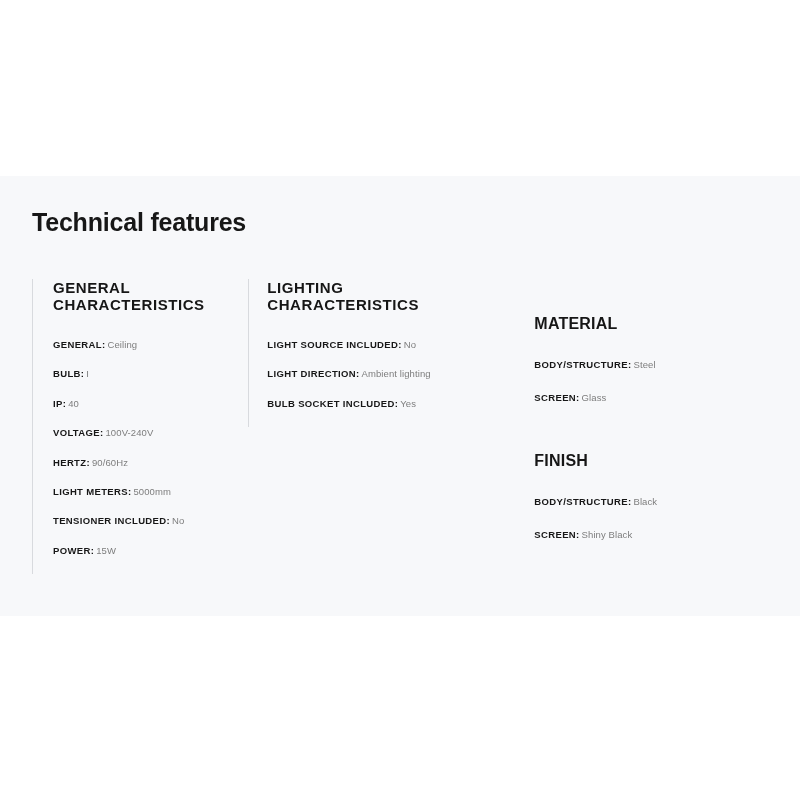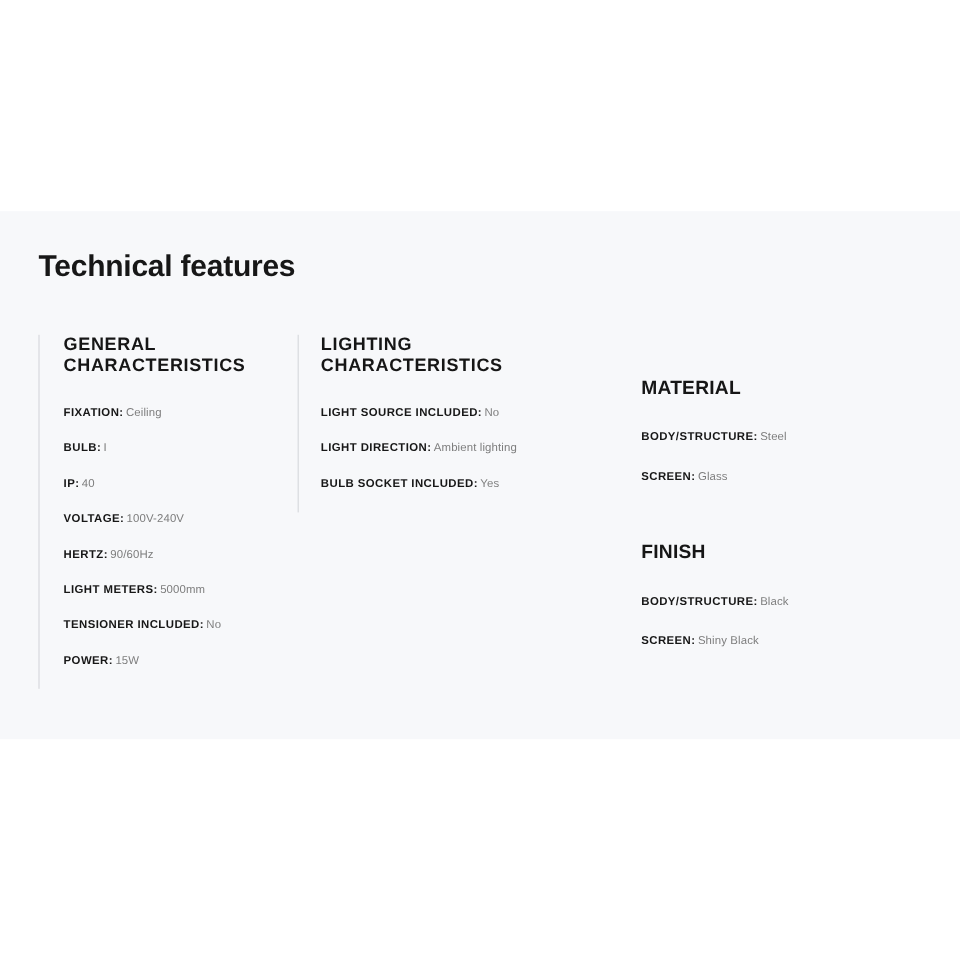--- a/index.html
+++ b/index.html
@@ -122,21 +122,21 @@
   <div class="tech-panel">
 
     <h1 class="panel-title">Technical features</h1>
 
     <div class="columns">
 
       <div class="col col-left">
         <div class="section-head">GENERAL CHARACTERISTICS</div>
 
         <div class="spec">
-          <span class="k">FIXATION:</span><span class="v">Ceiling</span>
+          <span class="k">GENERAL:</span><span class="v">Ceiling</span>
         </div>
         <div class="spec">
           <span class="k">BULB:</span><span class="v">I</span>
         </div>
         <div class="spec">
           <span class="k">IP:</span><span class="v">40</span>
         </div>
         <div class="spec">
           <span class="k">VOLTAGE:</span><span class="v">100V-240V</span>
         </div>

